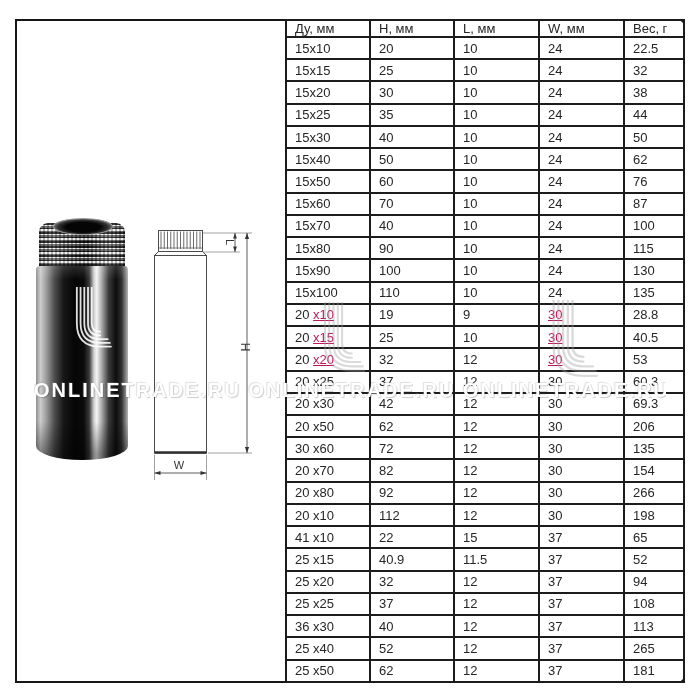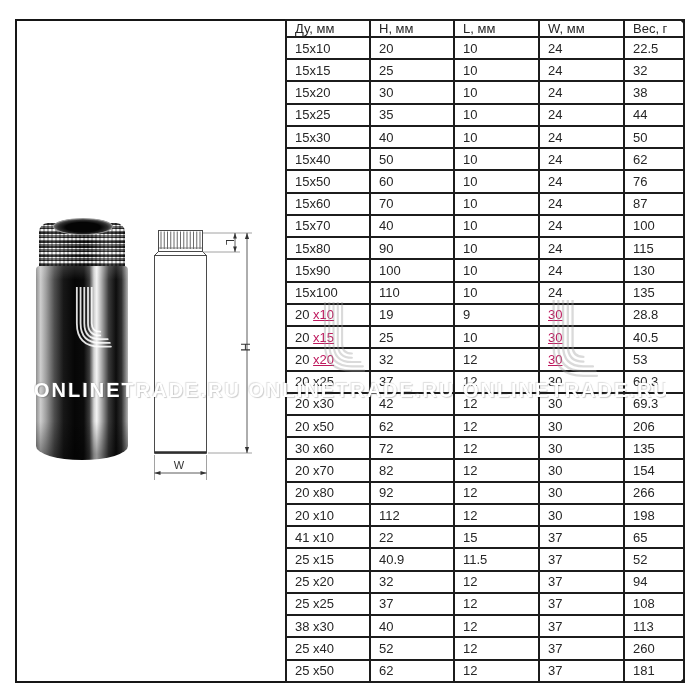--- a/index.html
+++ b/index.html
@@ -327,32 +327,32 @@
           <td><span>94</span></td>
         </tr>
         <tr>
           <td><span>25 x25</span></td>
           <td><span>37</span></td>
           <td><span>12</span></td>
           <td><span>37</span></td>
           <td><span>108</span></td>
         </tr>
         <tr>
-          <td><span>38 x30</span></td>
+          <td><span>36 x30</span></td>
           <td><span>40</span></td>
           <td><span>12</span></td>
           <td><span>37</span></td>
           <td><span>113</span></td>
         </tr>
         <tr>
           <td><span>25 x40</span></td>
           <td><span>52</span></td>
           <td><span>12</span></td>
           <td><span>37</span></td>
-          <td><span>260</span></td>
+          <td><span>265</span></td>
         </tr>
         <tr>
           <td><span>25 x50</span></td>
           <td><span>62</span></td>
           <td><span>12</span></td>
           <td><span>37</span></td>
           <td><span>181</span></td>
         </tr>
       </tbody>
   </table>

